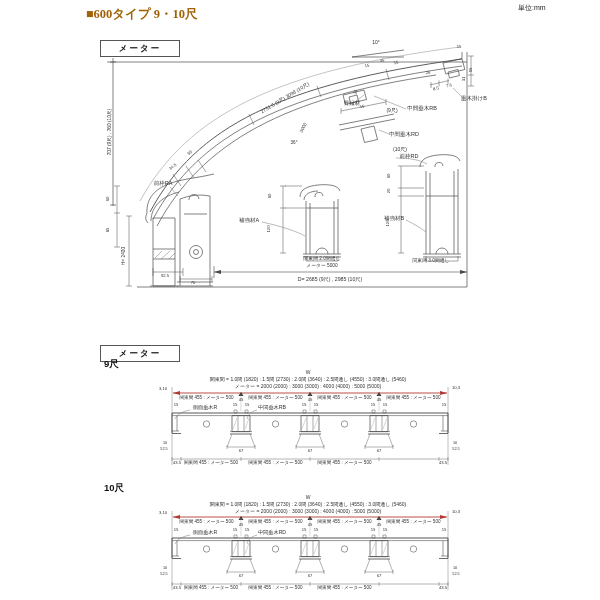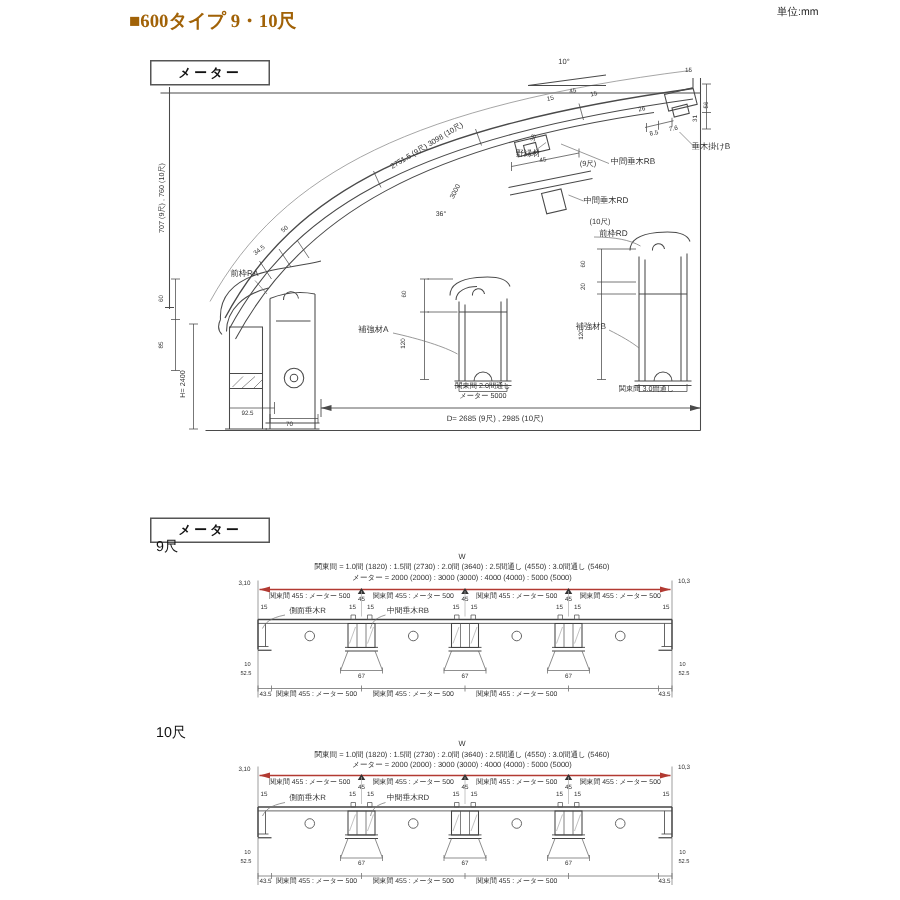--- a/index.html
+++ b/index.html
@@ -7,21 +7,21 @@
         font-family:"Liberation Sans","DejaVu Sans",sans-serif;color:#222;}
   #art{position:absolute;left:0;top:0;}
   #ov{position:absolute;left:0;top:0;width:600px;height:600px;}
   .ann{position:absolute;white-space:nowrap;font-size:5px;color:#333;line-height:1;
        transform:translate(-50%,-50%);}
   .title{position:absolute;left:86px;top:6px;font-size:12.5px;font-weight:bold;color:#a16207;font-family:Liberation Serif, serif;}
   .unit{position:absolute;left:518px;top:3px;font-size:7px;color:#222;}
   .secbox{position:absolute;width:78px;height:15px;border:1px solid #555;
           display:flex;align-items:center;justify-content:center;
           font-size:8.5px;font-weight:600;letter-spacing:2px;color:#111;}
-  .sublab{position:absolute;font-size:9.5px;font-weight:normal;color:#111;}
+  .sublab{position:absolute;font-size:9.5px;font-weight:bold;color:#111;}
 </style>
 </head>
 <body>
 
 <div id="page">
 
   <svg id="art" width="600" height="600">
 
     <g stroke="#4a4a4a" fill="none" stroke-width="0.7">
       <path d="M107,62 H467 M113,58 V206 M110,62 H116 M110,205 H116 M467,52 V287 M137,287 H467"></path>

